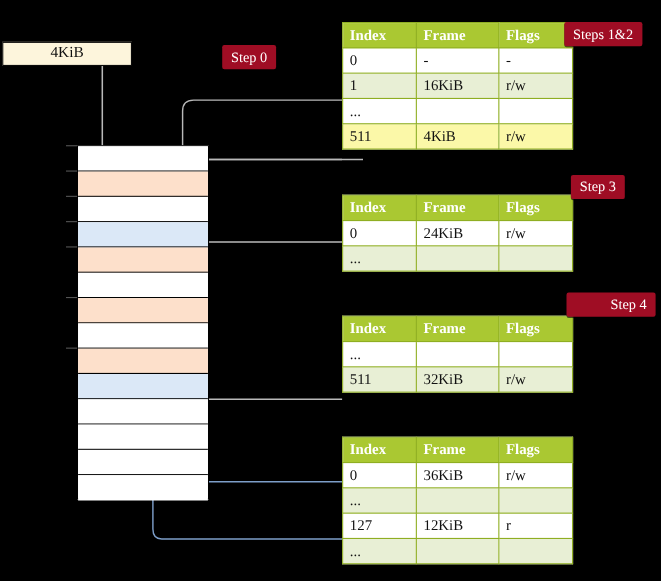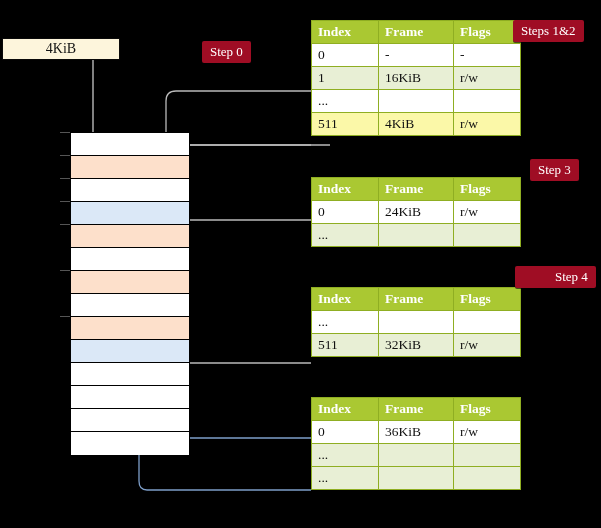--- a/index.html
+++ b/index.html
@@ -237,33 +237,38 @@
           <tr class="r-white">
             <td class="col-i">0</td>
             <td class="col-f">36KiB</td>
             <td class="col-g">r/w</td>
           </tr>
           <tr class="r-tint">
             <td class="col-i">...</td>
             <td class="col-f"></td>
             <td class="col-g"></td>
           </tr>
+          <tr class="r-white">
+            <td class="col-i">127</td>
+            <td class="col-f">12KiB</td>
+            <td class="col-g">r</td>
+          </tr>
           <tr class="r-tint">
             <td class="col-i">...</td>
             <td class="col-f"></td>
             <td class="col-g"></td>
           </tr>
         </tbody>
       </table>
     </div>
 
   <div id="badges">
       <div class="badge" style="left: 189px; top: 41px; margin-left: 13px;">Step 0</div>
       <div class="badge" style="left: 513px; top: 20px;">Steps 1&amp;2</div>
-      <div class="badge" style="left: 530px; top: 159px;">Step 3</div>
+      <div class="badge" style="left: 519px; top: 159px;">Step 3</div>
       <div class="badge" style="left: 515px; top: 266px; padding-left: 40px;">Step 4</div>
     </div>
 
 <div class="mtick" style="left: 60px; top: 132px; width: 10px;"></div>
     <div class="mtick" style="left: 60px; top: 155px; width: 10px;"></div>
     <div class="mtick" style="left: 60px; top: 178px; width: 10px;"></div>
     <div class="mtick" style="left: 60px; top: 201px; width: 10px;"></div>
     <div class="mtick" style="left: 60px; top: 224px; width: 10px;"></div>
     <div class="mtick" style="left: 60px; top: 270px; width: 10px;"></div>
     <div class="mtick" style="left: 60px; top: 316px; width: 10px;"></div>

